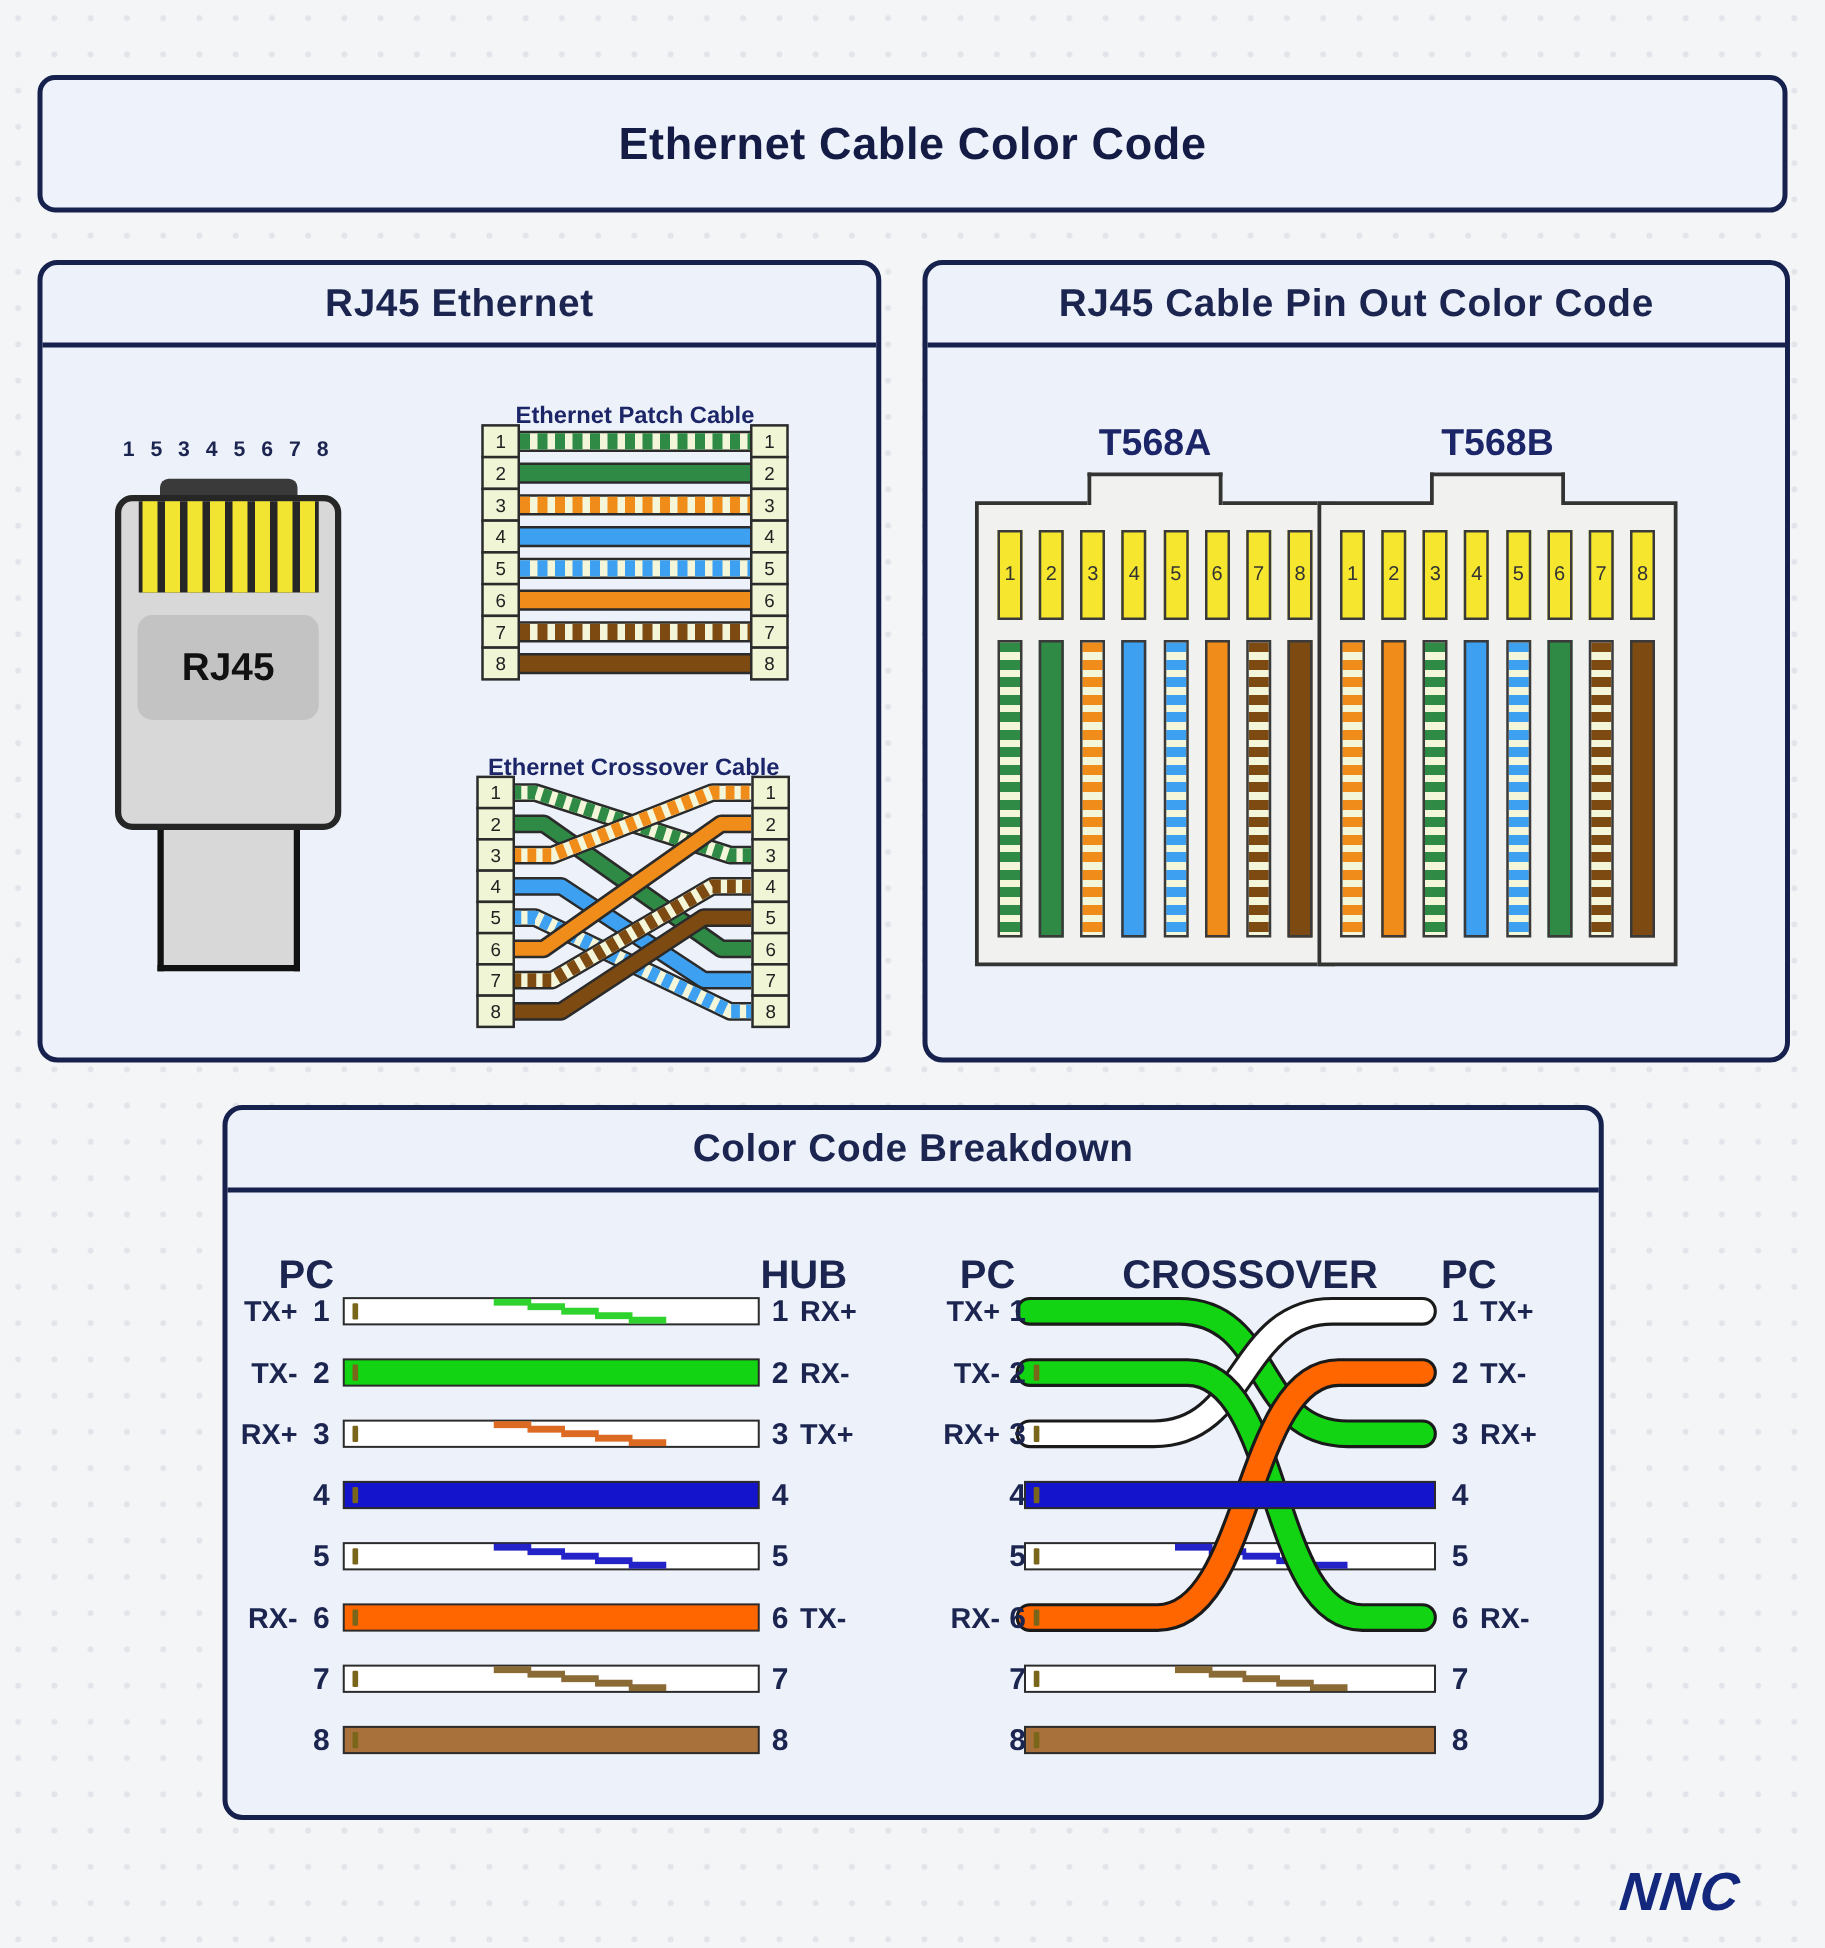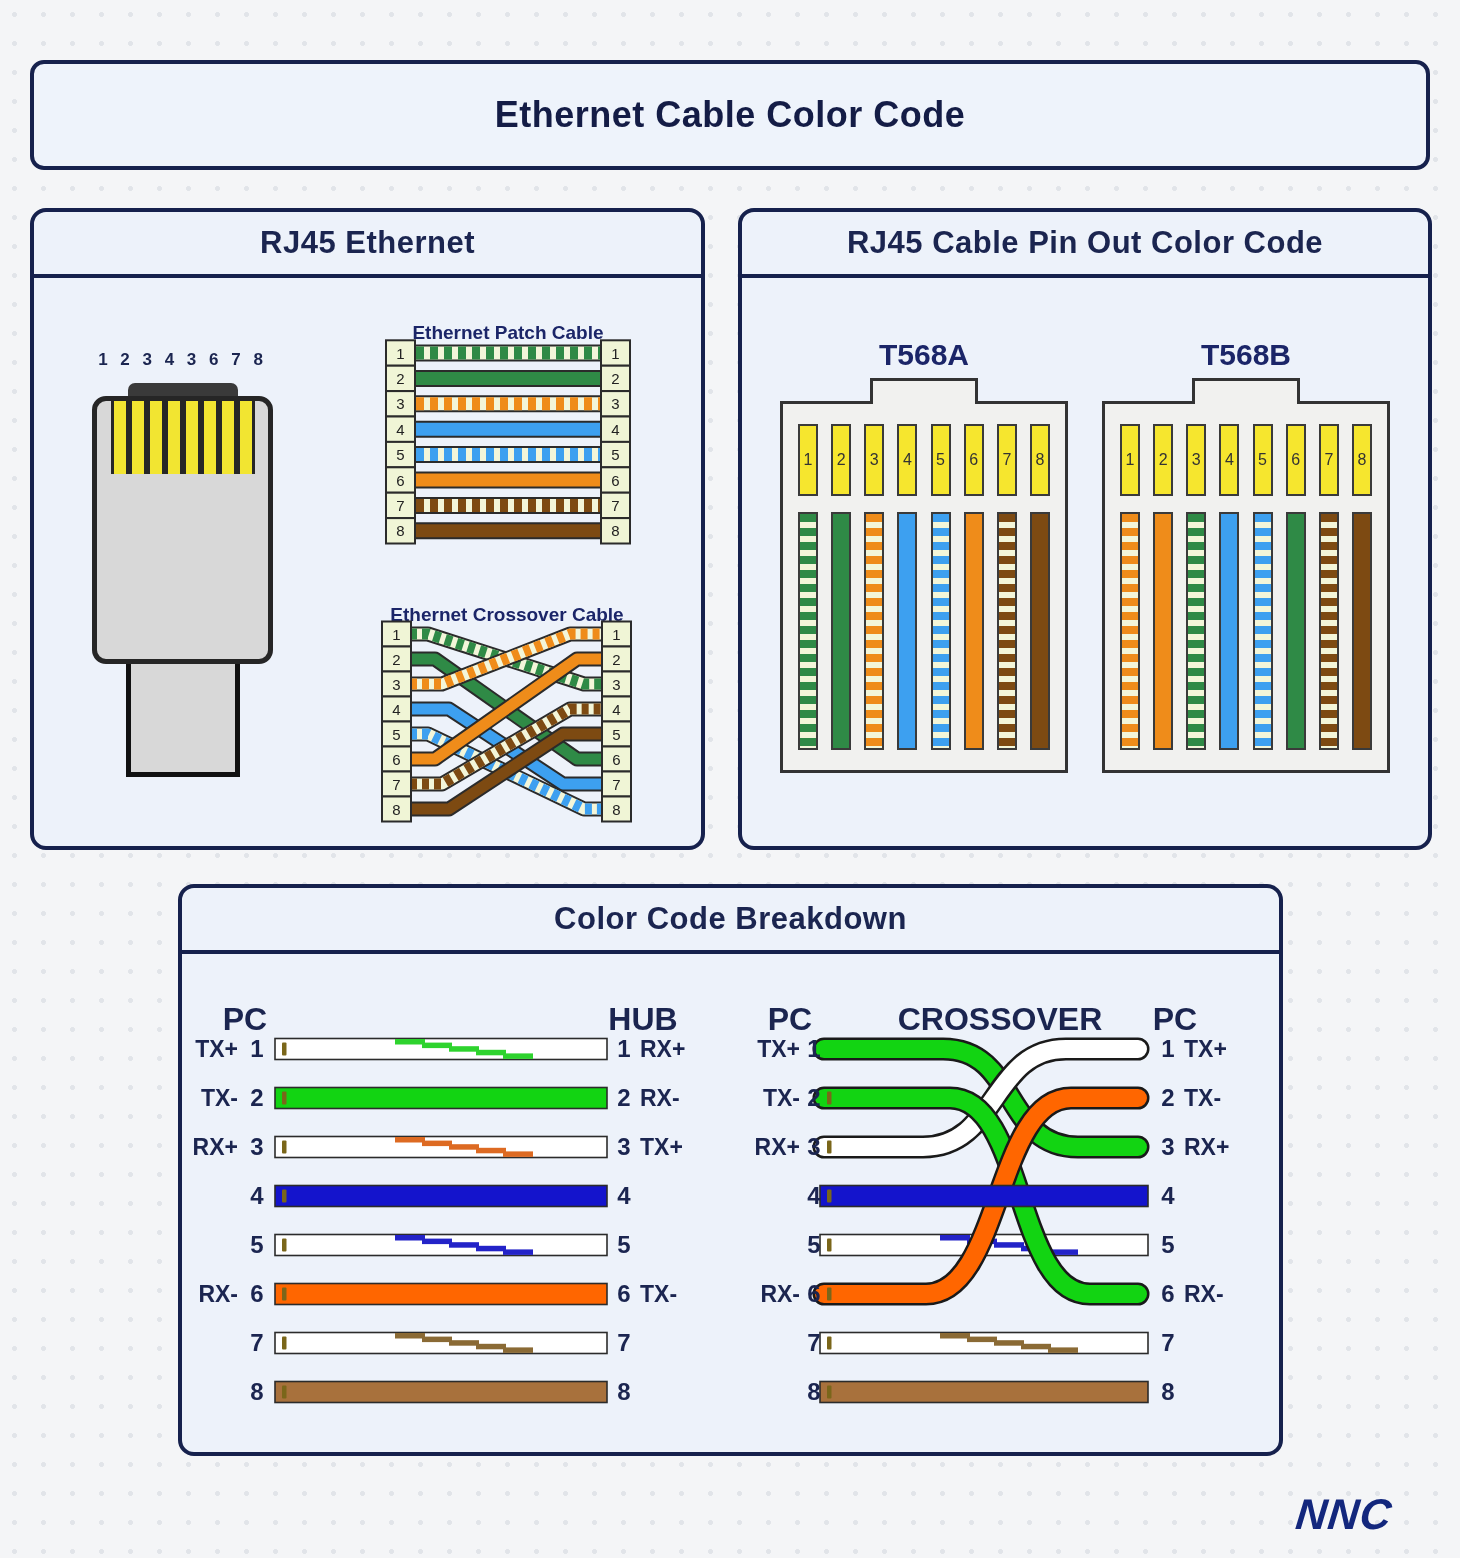--- a/index.html
+++ b/index.html
@@ -64,33 +64,34 @@
   </section>
 
   <section class="panel" style="left:738px;top:208px;width:694px;height:642px;">
     <div class="panel-header">RJ45 Cable Pin Out Color Code</div>
   </section>
 
   <section class="panel" style="left:178px;top:884px;width:1105px;height:572px;">
     <div class="panel-header">Color Code Breakdown</div>
   </section>
 
-  <div class="abs rj45-numbers">1 2 3 4 3 6 7 8</div>
+  <div class="abs rj45-numbers">1 5 3 4 5 6 7 8</div>
   <div class="abs rj45-tab"></div>
   <div class="abs rj45-body"></div>
   <div class="abs rj45-pins" id="rj45-pins">
       <div class="rj45-pin"></div>
       <div class="rj45-pin"></div>
       <div class="rj45-pin"></div>
       <div class="rj45-pin"></div>
       <div class="rj45-pin"></div>
       <div class="rj45-pin"></div>
       <div class="rj45-pin"></div>
       <div class="rj45-pin"></div>
     </div>
+  <div class="abs rj45-plate">RJ45</div>
   <div class="abs rj45-cable"></div>
 
   <div class="diagram-title" style="left:383px;top:302px;width:250px;">Ethernet Patch Cable</div>
   <svg class="abs" id="patch-svg" style="left:383px;top:330px;" width="250" height="222">
       <line x1="32" y1="23" x2="218" y2="23" stroke="#2b2b2b" stroke-width="17"></line>
       <line x1="33" y1="23" x2="217" y2="23" stroke="#f3f6d9" stroke-width="13"></line>
       <line x1="33" y1="23" x2="217" y2="23" stroke="#2f8a46" stroke-width="13" stroke-dasharray="8 6"></line>
       <rect x="3" y="10.3" width="29" height="25.4" fill="#f0f5d6" stroke="#2b2b2b" stroke-width="2"></rect>
       <text x="17.5" y="28.5" font-size="15" text-anchor="middle" font-weight="normal" fill="#222">1</text>
       <rect x="218" y="10.3" width="29" height="25.4" fill="#f0f5d6" stroke="#2b2b2b" stroke-width="2"></rect>
@@ -217,21 +218,21 @@
           <div class="pinout-wire" style="background: rgb(47, 138, 70);"></div>
           <div class="pinout-wire" style="background: repeating-linear-gradient(rgb(239, 140, 26) 0px, rgb(239, 140, 26) 8px, rgb(243, 246, 217) 8px, rgb(243, 246, 217) 14px);"></div>
           <div class="pinout-wire" style="background: rgb(61, 160, 240);"></div>
           <div class="pinout-wire" style="background: repeating-linear-gradient(rgb(61, 160, 240) 0px, rgb(61, 160, 240) 8px, rgb(243, 246, 217) 8px, rgb(243, 246, 217) 14px);"></div>
           <div class="pinout-wire" style="background: rgb(239, 140, 26);"></div>
           <div class="pinout-wire" style="background: repeating-linear-gradient(rgb(125, 74, 18) 0px, rgb(125, 74, 18) 8px, rgb(243, 246, 217) 8px, rgb(243, 246, 217) 14px);"></div>
           <div class="pinout-wire" style="background: rgb(125, 74, 18);"></div>
         </div>
       </div>
     </div>
-  <div class="pinout" id="pinout-1" style="left:1102px;top:338px;">
+  <div class="pinout" id="pinout-1" style="left:1054px;top:338px;">
       <div class="pinout-title">T568B</div>
       <div class="pinout-tab"></div>
       <div class="pinout-shell">
         <div class="pinout-row pinout-pins">
           <div class="pinout-pin">1</div>
           <div class="pinout-pin">2</div>
           <div class="pinout-pin">3</div>
           <div class="pinout-pin">4</div>
           <div class="pinout-pin">5</div>
           <div class="pinout-pin">6</div>

